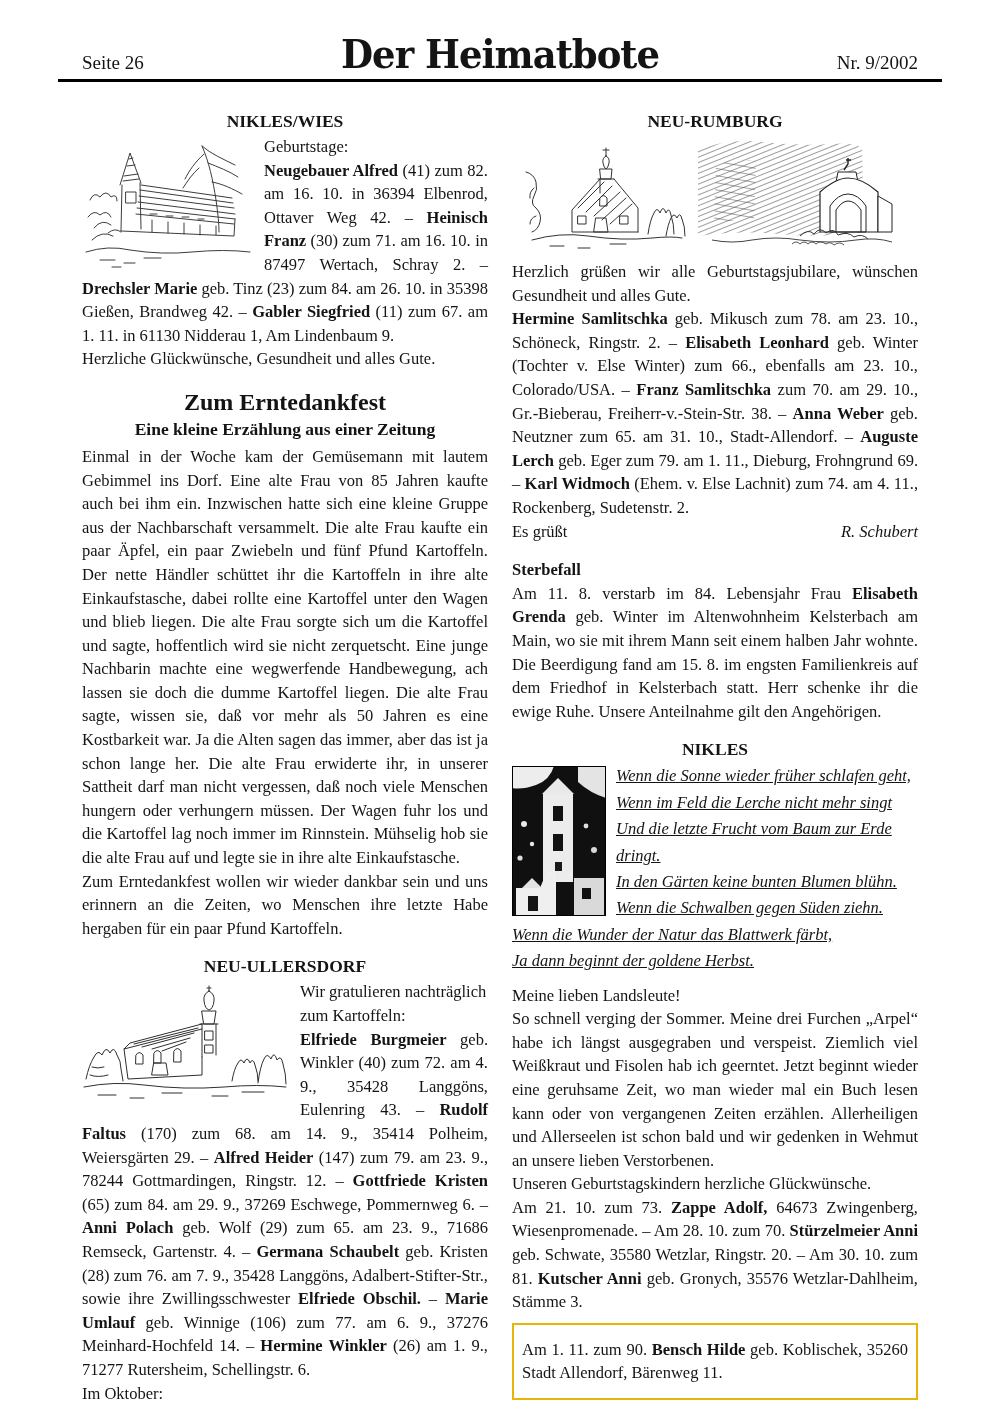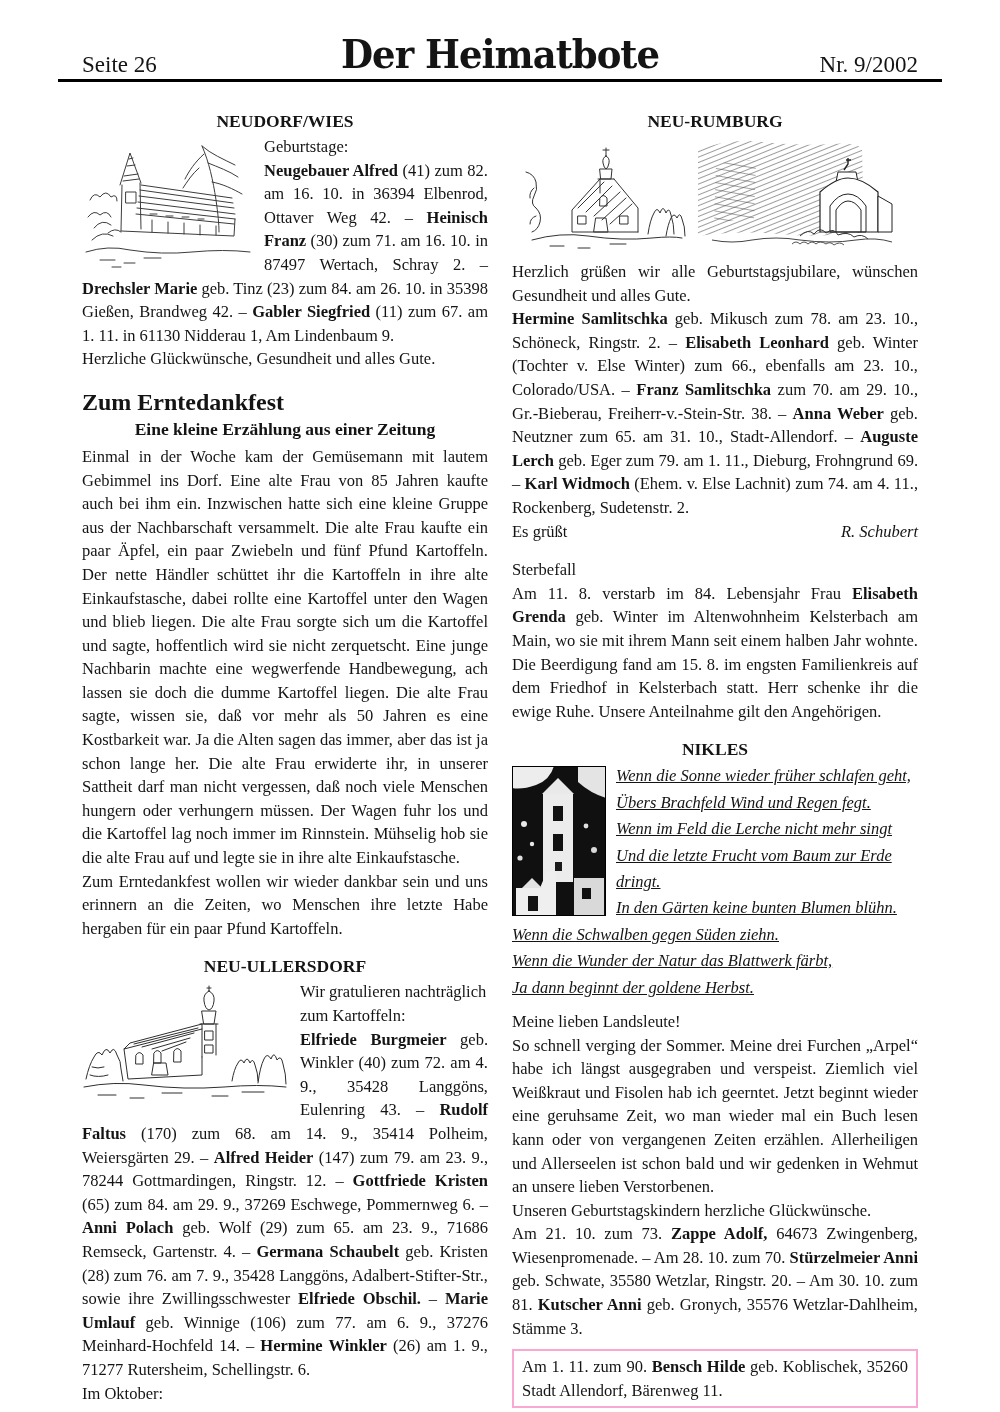--- a/index.html
+++ b/index.html
@@ -7,43 +7,43 @@
   body {
     width:1000px; height:1412px; overflow:hidden;
     color:#141414;
     font-family:"Liberation Serif","DejaVu Serif",serif;
   }
   .page { position:relative; width:1000px; height:1412px; padding:0 82px; }
 
   
   .hdr { position:relative; height:86px; }
   .hdr-rule { position:absolute; left:-24px; right:-24px; top:79px; height:3px; background:#000; }
-  .hdr-page, .hdr-issue { position:absolute; top:52px; font-size:23px; }
+  .hdr-page, .hdr-issue { position:absolute; top:52px; font-size:19px; }
   .hdr-page { left:0; }
   .hdr-issue { right:0; }
   .masthead {
     position:absolute; left:0; right:0; top:34px; text-align:center;
     font-family:"DejaVu Serif",serif; font-weight:bold; font-size:37px; line-height:40px;
     letter-spacing:-1px; transform:scaleY(1.08);
   }
 
   
   .columns { display:flex; gap:24px; margin-top:24px; }
   .col { width:406px; font-size:16.5px; line-height:23.6px; }
 
   .sec-title { text-align:center; font-weight:bold; font-size:17.5px; line-height:22px; margin-bottom:3px; }
-  .big-title { font-weight:bold; font-size:24px; line-height:30px; margin-top:16px; }
+  .big-title { text-align:center; font-weight:bold; font-size:24px; line-height:30px; margin-top:16px; }
   .sub-title { text-align:center; font-weight:bold; font-size:17.5px; line-height:24px; margin-bottom:4px; }
   .just { text-align:justify; }
   .clearfix::after { content:""; display:block; clear:both; }
   .float-img { float:left; margin:3px 10px 2px 0; }
   .sigrow { display:flex; justify-content:space-between; }
   .it { font-style:italic;text-align:center; }
-  .bold-lead { font-weight:normal; }
-  .boxed { border:2px solid #f9a8d4; padding:4px 8px; margin:9px 0 8px 0; }
+  .bold-lead { font-weight:bold; }
+  .boxed { border:2px solid #eab308; padding:13px 8px; margin:9px 0 8px 0; }
   .gap-s { margin-top:9px; }
   .gap-m { margin-top:15px; }
   .poemwrap { margin-top:2px;text-decoration:underline; }
   .poem { font-style:italic; line-height:26.4px; }
   svg { display:block; }
 </style>
 </head>
 <body>
 
 <div class="page">
@@ -53,21 +53,21 @@
     <div class="masthead">Der Heimatbote</div>
     <span class="hdr-issue">Nr. 9/2002</span>
     <div class="hdr-rule"></div>
   </div>
 
   <div class="columns">
 
     <div class="col">
 
       <section class="clearfix">
-        <div class="sec-title">NEUDORF/WIES</div>
+        <div class="sec-title">NIKLES/WIES</div>
         <span class="float-img" aria-label="church-sketch-neudorf-wies">
           <svg width="172" height="134" viewBox="0 0 172 134" aria-hidden="true">
             <g fill="none" stroke="#3c3c3c" stroke-width="1" stroke-linecap="round">
               <path d="M38 47 L48 15 L59 45"></path>
               <path d="M42 38 L56 36 M41 43 L57 41 M45 28 L53 27 M47 21 L51 20"></path>
               <path d="M40 47 L39 93 M58 45 L59 91"></path>
               <path d="M44 54 h10 v11 h-10 z"></path>
               <path d="M59 47 L150 60"></path>
               <path d="M58 52 L151 65 M57 58 L152 70 M56 64 L153 76 M55 70 L153 81 M54 76 L152 86"></path>
               <path d="M39 93 L152 98 L153 81"></path>
@@ -211,21 +211,20 @@
               <circle cx="12" cy="58" r="3" fill="#e8e8e8"></circle>
               <circle cx="20" cy="78" r="2.2" fill="#e8e8e8"></circle>
               <circle cx="8" cy="92" r="2.6" fill="#dddddd"></circle>
               <circle cx="74" cy="60" r="2.4" fill="#e0e0e0"></circle>
               <circle cx="82" cy="84" r="3" fill="#d8d8d8"></circle>
               <rect x="0" y="0" width="94" height="150" fill="none" stroke="#000" stroke-width="2"></rect>
             </svg>
           </span>
           <div class="poem">
               <div>Wenn die Sonne wieder früher schlafen geht,</div>
-              <div>Übers Brachfeld Wind und Regen fegt.</div>
               <div>Wenn im Feld die Lerche nicht mehr singt</div>
               <div>Und die letzte Frucht vom Baum zur Erde dringt.</div>
               <div>In den Gärten keine bunten Blumen blühn.</div>
               <div>Wenn die Schwalben gegen Süden ziehn.</div>
               <div>Wenn die Wunder der Natur das Blattwerk färbt,</div>
               <div>Ja dann beginnt der goldene Herbst.</div>
             </div>
         </div>
         <div class="gap-s">Meine lieben Landsleute!</div>
         <div class="just">So schnell verging der Sommer. Meine drei Furchen „Arpel“ habe ich längst ausgegraben und verspeist. Ziemlich viel Weißkraut und Fisolen hab ich geerntet. Jetzt beginnt wieder eine geruhsame Zeit, wo man wieder mal ein Buch lesen kann oder von vergangenen Zeiten erzählen. Allerheiligen und Allerseelen ist schon bald und wir gedenken in Wehmut an unsere lieben Verstorbenen.</div>

